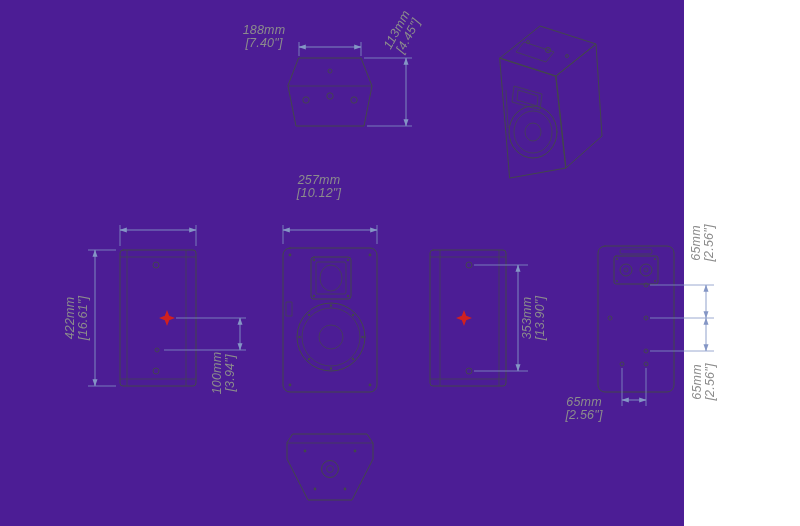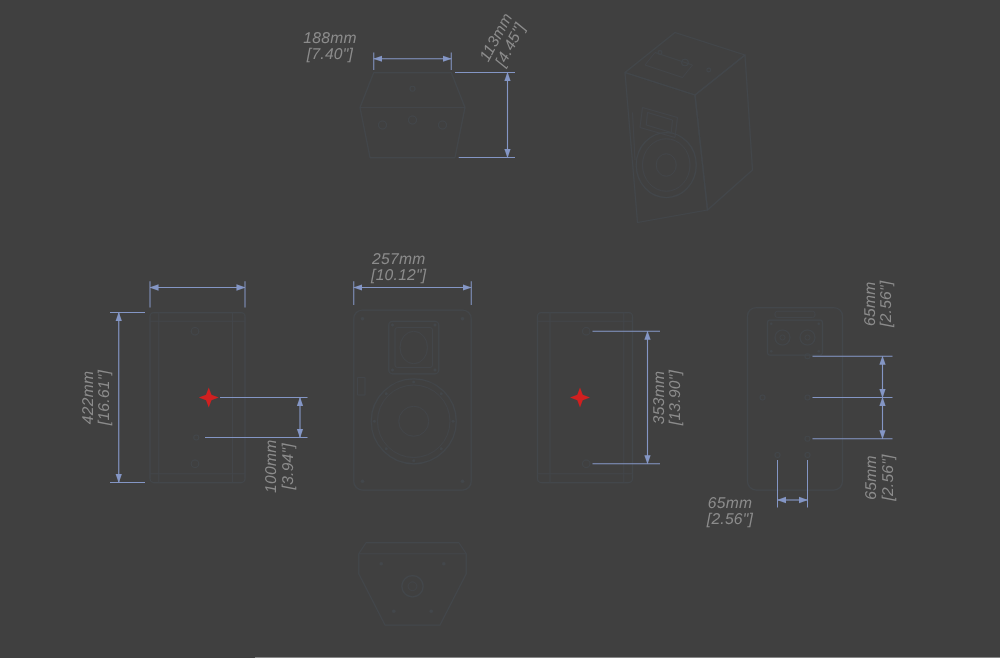--- a/index.html
+++ b/index.html
@@ -1,18 +1,18 @@
 <!DOCTYPE html>
 <html><head>
 <meta charset="utf-8">
 <style>
   *{margin:0;padding:0;box-sizing:border-box;}
   html,body{background:#ffffff;}
   body{width:800px;height:526px;overflow:hidden;}
-  .stage{position:relative;width:800px;height:526px;background:#404040;
+  .stage{position:relative;width:684px;height:526px;background:#4c1d95;
          font-family:"Liberation Sans",sans-serif;}
   .stage svg{position:absolute;left:0;top:0;}
 
   
   .outline{fill:none;stroke:#43474b;stroke-width:1;stroke-linejoin:round;stroke-linecap:round;}
   .thin{fill:none;stroke:#43474b;stroke-width:0.7;stroke-linejoin:round;}
   .hole{fill:none;stroke:#43474b;stroke-width:0.9;}
   .dot{fill:#43474b;stroke:none;}
   .ext{stroke:#8496c5;stroke-width:0.8;fill:none;}
   .dimline{stroke:#8496c5;stroke-width:0.9;fill:none;}
@@ -189,21 +189,21 @@
     <span>188mm</span>
     <span>[7.40"]</span>
   </div>
 
   <div class="dim-label rot62" style="left:370px;top:19px;">
     <span>113mm</span>
     <span>[4.45"]</span>
   </div>
 
 
-  <div class="dim-label" style="left:286px;top:200px;">
+  <div class="dim-label" style="left:286px;top:173px;">
     <span>257mm</span>
     <span>[10.12"]</span>
   </div>
 
   <div class="dim-label rot90" style="left:44px;top:304px;">
     <span>422mm</span>
     <span>[16.61"]</span>
   </div>
 
   <div class="dim-label rot90" style="left:191px;top:359px;">

